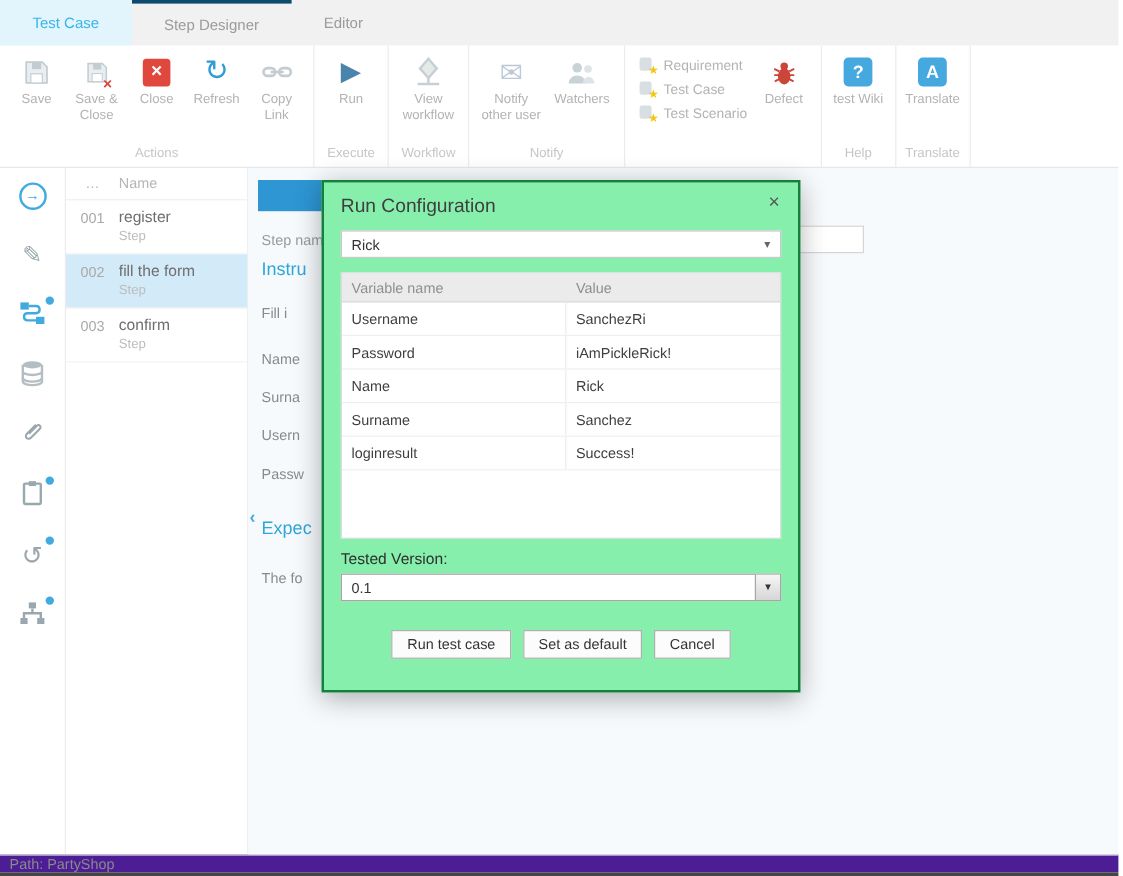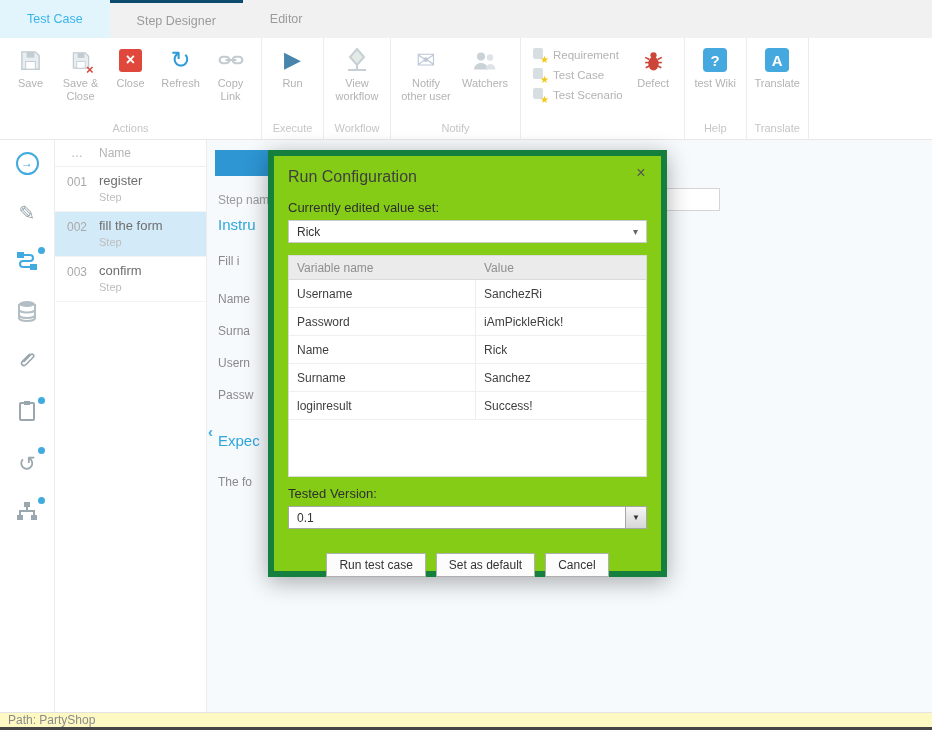--- a/index.html
+++ b/index.html
@@ -66,22 +66,22 @@
   .editor{position:absolute;left:207px;top:140px;width:729px;height:572px;background:#f6fafd;z-index:1;}
   .ed-bluebar{position:absolute;left:8px;top:10px;width:184px;height:26px;background:#2d96d3;}
   .ed-stepname{position:absolute;left:11px;top:53px;font-size:12px;color:#9a9a9a;}
   .ed-input{position:absolute;left:403px;top:48px;width:110px;height:23px;background:#fff;
             border:1px solid #d5d5d5;box-sizing:border-box;}
   .ed-h{position:absolute;font-size:15px;color:#2fa6da;}
   .ed-lb{position:absolute;left:11px;font-size:12px;color:#8a8a8a;}
   .ed-chevron{position:absolute;left:1px;top:283px;color:#41aadf;font-size:15px;font-weight:bold;}
 
   
-  .dialog{position:absolute;left:268px;top:150px;width:399px;height:427px;background:#84cc16;z-index:20;
-          border:6px solid #15803d;box-shadow:0 5px 22px rgba(0,0,0,.32);box-sizing:border-box;}
+  .dialog{position:absolute;left:268px;top:150px;width:399px;height:427px;background:#86efac;z-index:20;
+          border:2px solid #15803d;box-shadow:0 5px 22px rgba(0,0,0,.32);box-sizing:border-box;}
   .dlg-header{position:relative;padding:12px 14px 5px;}
   .dlg-title{font-size:16px;color:#3f3f3f;}
   .dlg-close{position:absolute;top:8px;right:11px;width:18px;text-align:center;font-size:16px;color:#555;}
   .dlg-body{padding:0 14px;}
   .dlg-label{font-size:13px;color:#2f2f2f;margin-top:9px;}
   .dd{margin-top:5px;height:23px;border:1px solid #c9c9c9;background:#fff;display:flex;align-items:center;
       justify-content:space-between;padding:0 8px;font-size:12px;color:#333;box-sizing:border-box;}
   .dd-caret{color:#666;font-size:10px;}
   .vtable{margin-top:12px;border:1px solid #dadada;height:222px;overflow:hidden;background:#fff;box-sizing:border-box;}
   .vt-head{display:flex;background:#ebebeb;border-bottom:1px solid #dadada;height:23px;
@@ -91,21 +91,21 @@
   .vt-c2{flex:1;padding-left:8px;border-left:1px solid #ececec;box-sizing:border-box;display:flex;align-items:center;}
   .combo{margin-top:5px;height:23px;border:1px solid #a6a6a6;background:#fff;display:flex;box-sizing:border-box;}
   .combo-val{flex:1;display:flex;align-items:center;padding-left:8px;font-size:12px;color:#333;}
   .combo-btn{width:20px;border-left:1px solid #a6a6a6;background:linear-gradient(#f6f6f6,#d6d6d6);
              display:flex;align-items:center;justify-content:center;font-size:8px;color:#333;}
   .dlg-buttons{display:flex;justify-content:center;gap:10px;margin-top:24px;}
   .dlg-btn{height:24px;padding:0 12px;border:1px solid #b0b0b0;background:#fcfcfc;font-size:12px;
            color:#333;font-family:inherit;}
 
   
-  .statusbar{position:absolute;left:0;top:712px;width:936px;height:15px;background:#fef9c3;
+  .statusbar{position:absolute;left:0;top:712px;width:936px;height:15px;background:#4c1d95;
              border-top:1px solid #e3e3e3;display:flex;align-items:flex-end;padding-left:8px;
              box-sizing:border-box;font-size:12px;color:#8a8a8a;}
   .bottom-strip{position:absolute;left:0;top:727px;width:936px;height:3px;background:#454545;}
 </style>
 </head>
 <body>
 
 <div class="app">
 
   <div class="tabbar">
@@ -386,21 +386,20 @@
     <div class="ed-h" style="left:11px;top:292px;">Expec</div>
     <div class="ed-lb" style="top:335px;">The fo</div>
   </div>
 
   <div class="dialog">
     <div class="dlg-header">
       <span class="dlg-title">Run Configuration</span>
       <span class="dlg-close">×</span>
     </div>
     <div class="dlg-body">
-      <div class="dlg-label">Currently edited value set:</div>
       <div class="dd">
         <span>Rick</span>
         <span class="dd-caret">▾</span>
       </div>
 
       <div class="vtable">
         <div class="vt-head">
           <span class="vt-c1">Variable name</span>
           <span class="vt-c2">Value</span>
         </div>

